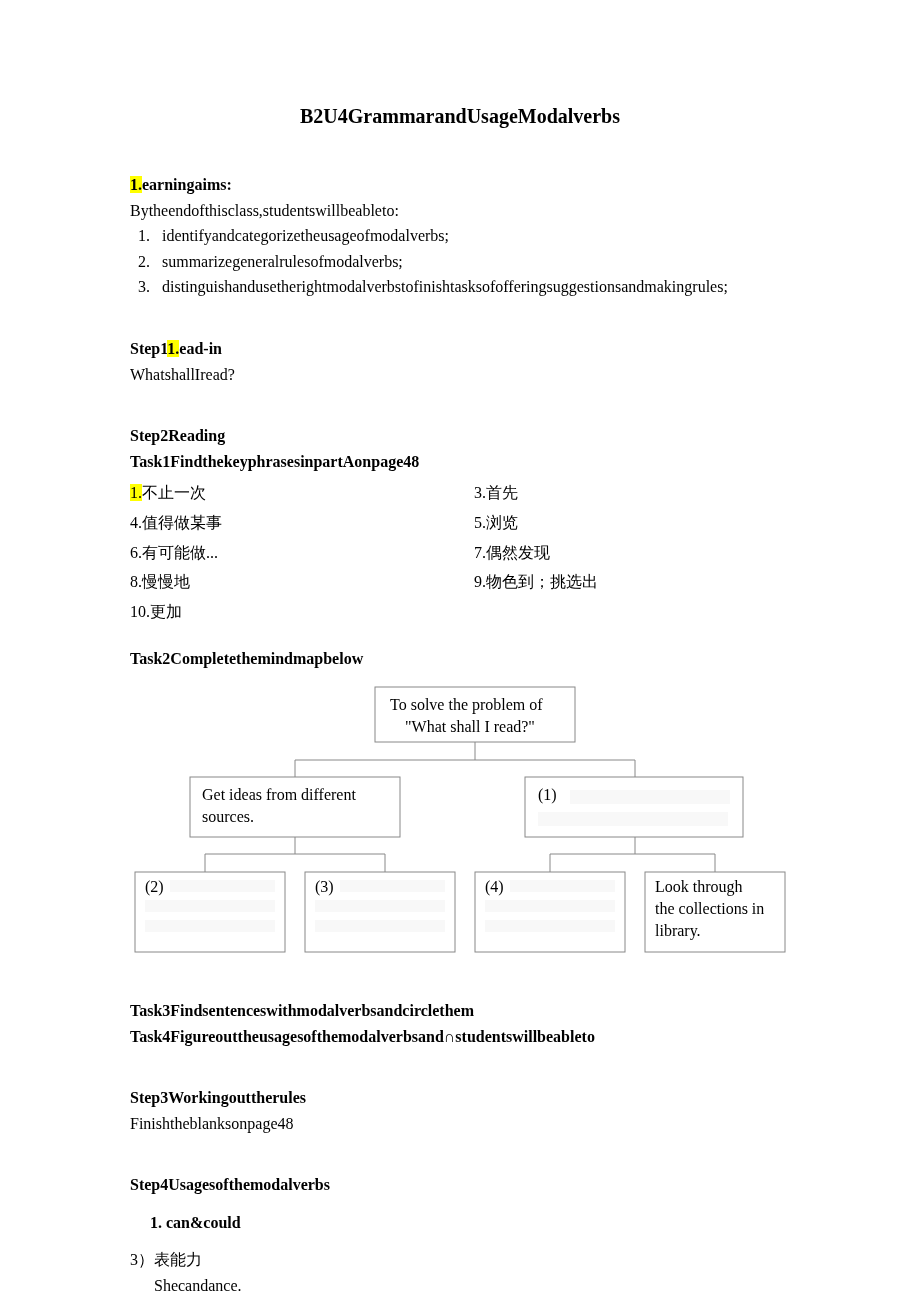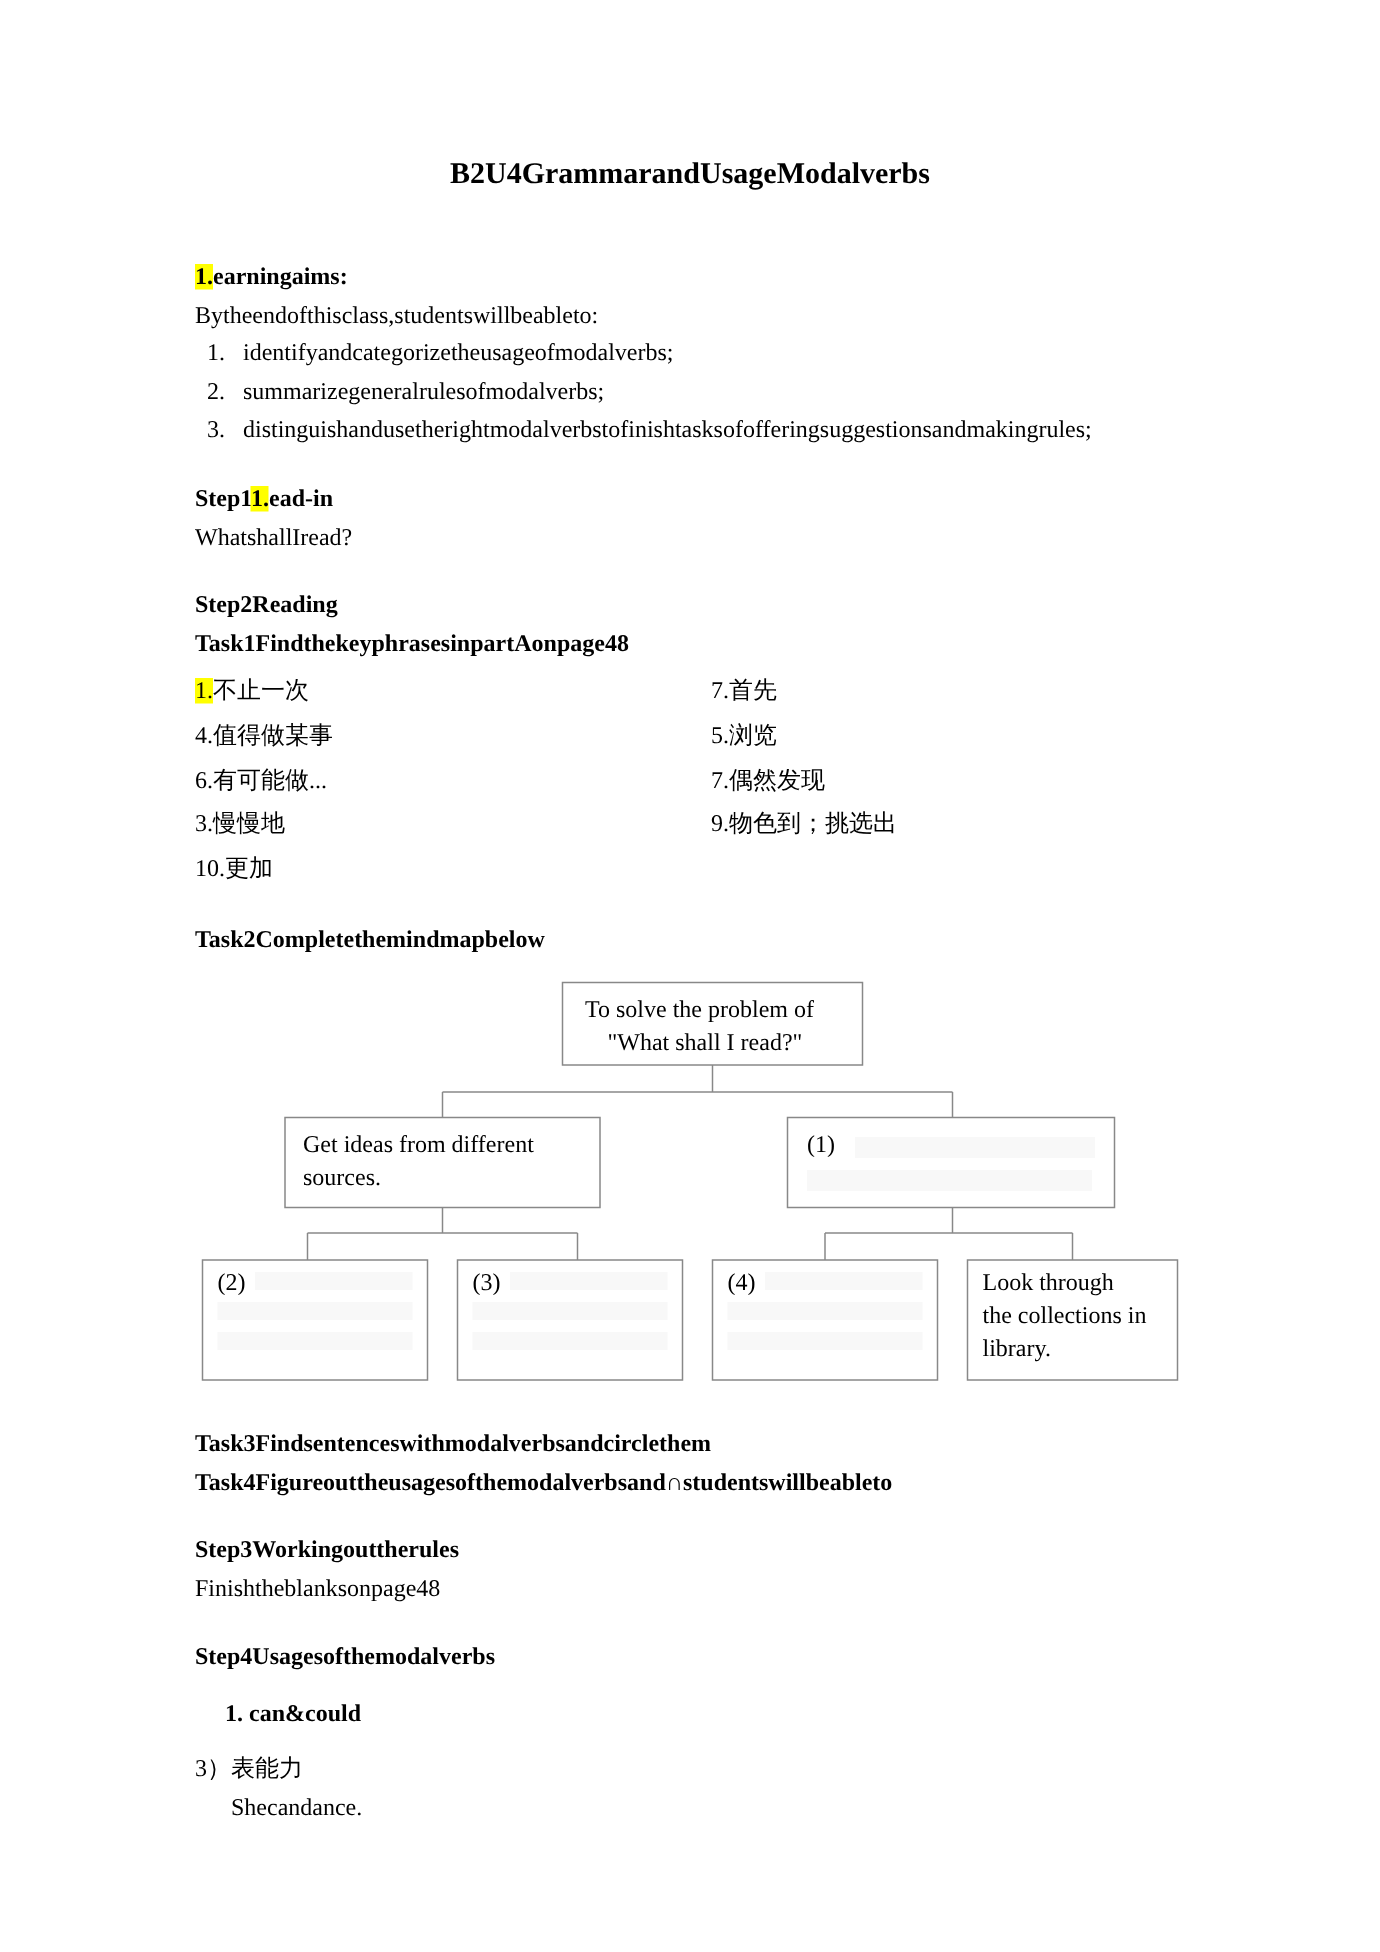--- a/index.html
+++ b/index.html
@@ -13,21 +13,21 @@
     line-height: 1.6;
   }
   .title {
     text-align: center;
     font-weight: bold;
     font-size: 20px;
     margin-bottom: 40px;
   }
   .section-head {
     font-weight: bold;
-    margin-top: 20px;
+    margin-top: 36px;
   }
   .hl {
     background: #ffff00;
   }
   ol.aims {
     margin: 0;
     padding-left: 24px;
   }
   ol.aims li {
     padding-left: 8px;
@@ -87,26 +87,26 @@
 </ol>
 
 <div class="section-head"><span>Step1</span><span class="hl">1.</span><span>ead-in</span></div>
 <div>WhatshallIread?</div>
 
 <div class="section-head">Step2Reading</div>
 <div class="section-head" style="margin-top:0">Task1FindthekeyphrasesinpartAonpage48</div>
 
 <div class="phrase-table">
   <div class="phrase-cell"><span class="hl">1.</span><span>不止一次</span></div>
-  <div class="phrase-cell">7.首先</div>
+  <div class="phrase-cell">3.首先</div>
   <div class="phrase-cell">4.值得做某事</div>
   <div class="phrase-cell">5.浏览</div>
   <div class="phrase-cell">6.有可能做...</div>
   <div class="phrase-cell">7.偶然发现</div>
-  <div class="phrase-cell">3.慢慢地</div>
+  <div class="phrase-cell">8.慢慢地</div>
   <div class="phrase-cell">9.物色到；挑选出</div>
   <div class="phrase-cell">10.更加</div>
 </div>
 
 <div class="section-head" style="margin-top:20px">Task2Completethemindmapbelow</div>
 
 <div class="mindmap">
 <svg width="660" height="280" viewBox="0 0 660 280">
 
   <rect class="mbox" x="245" y="5" width="200" height="55"></rect>

